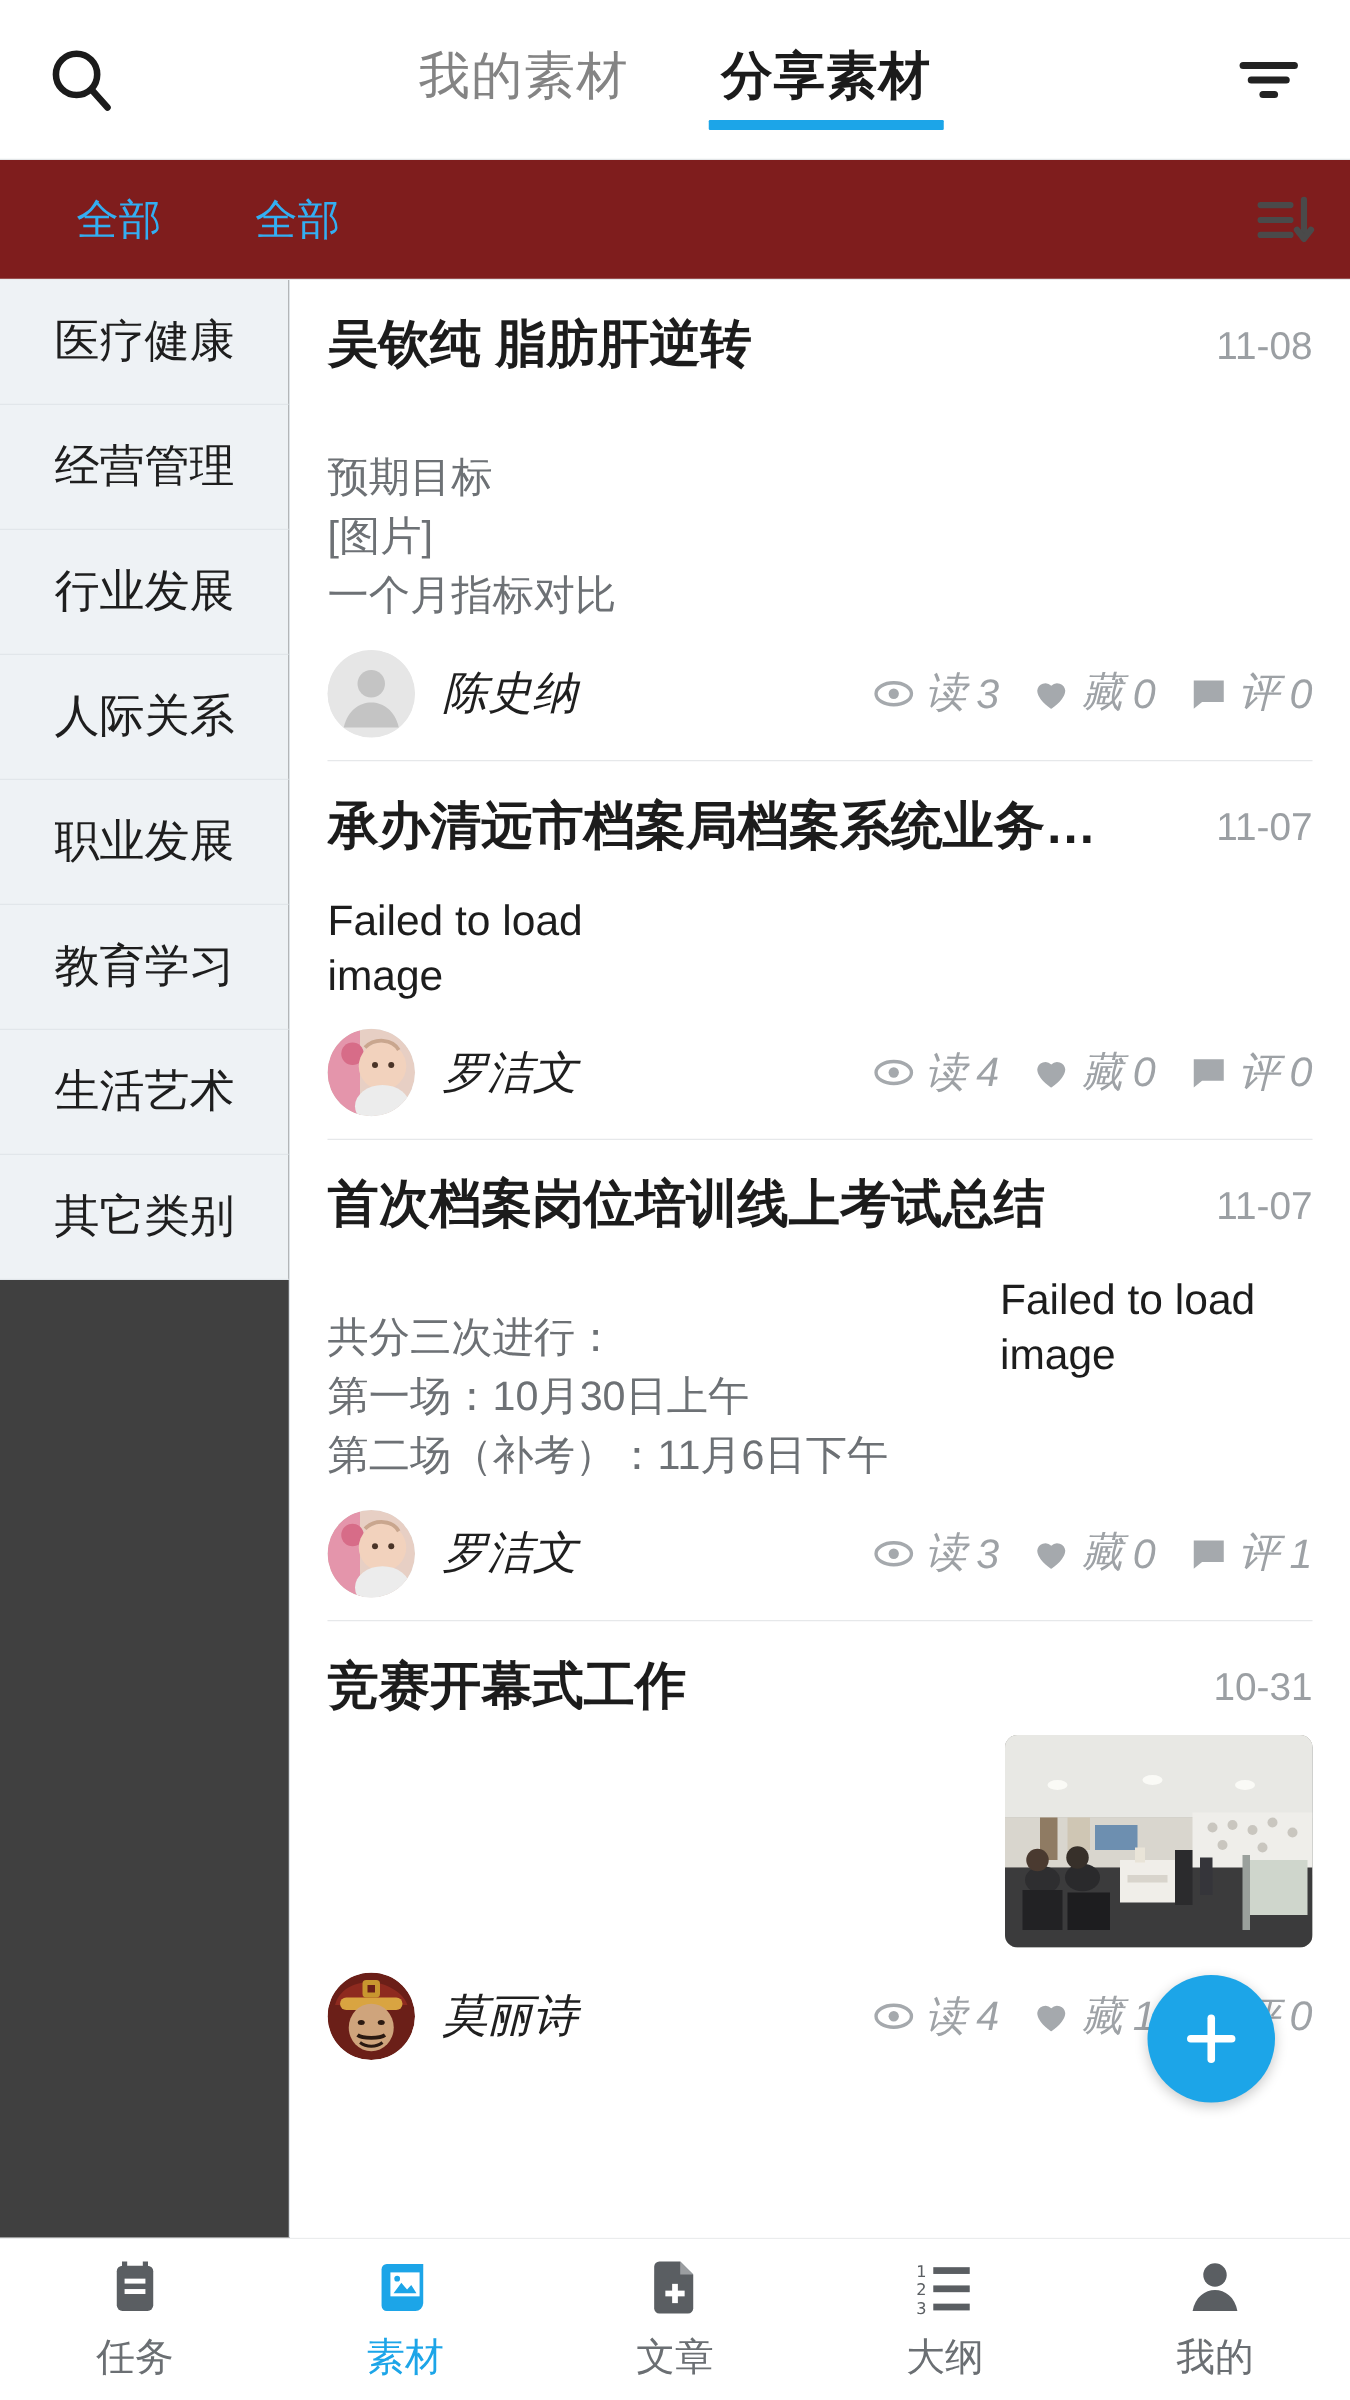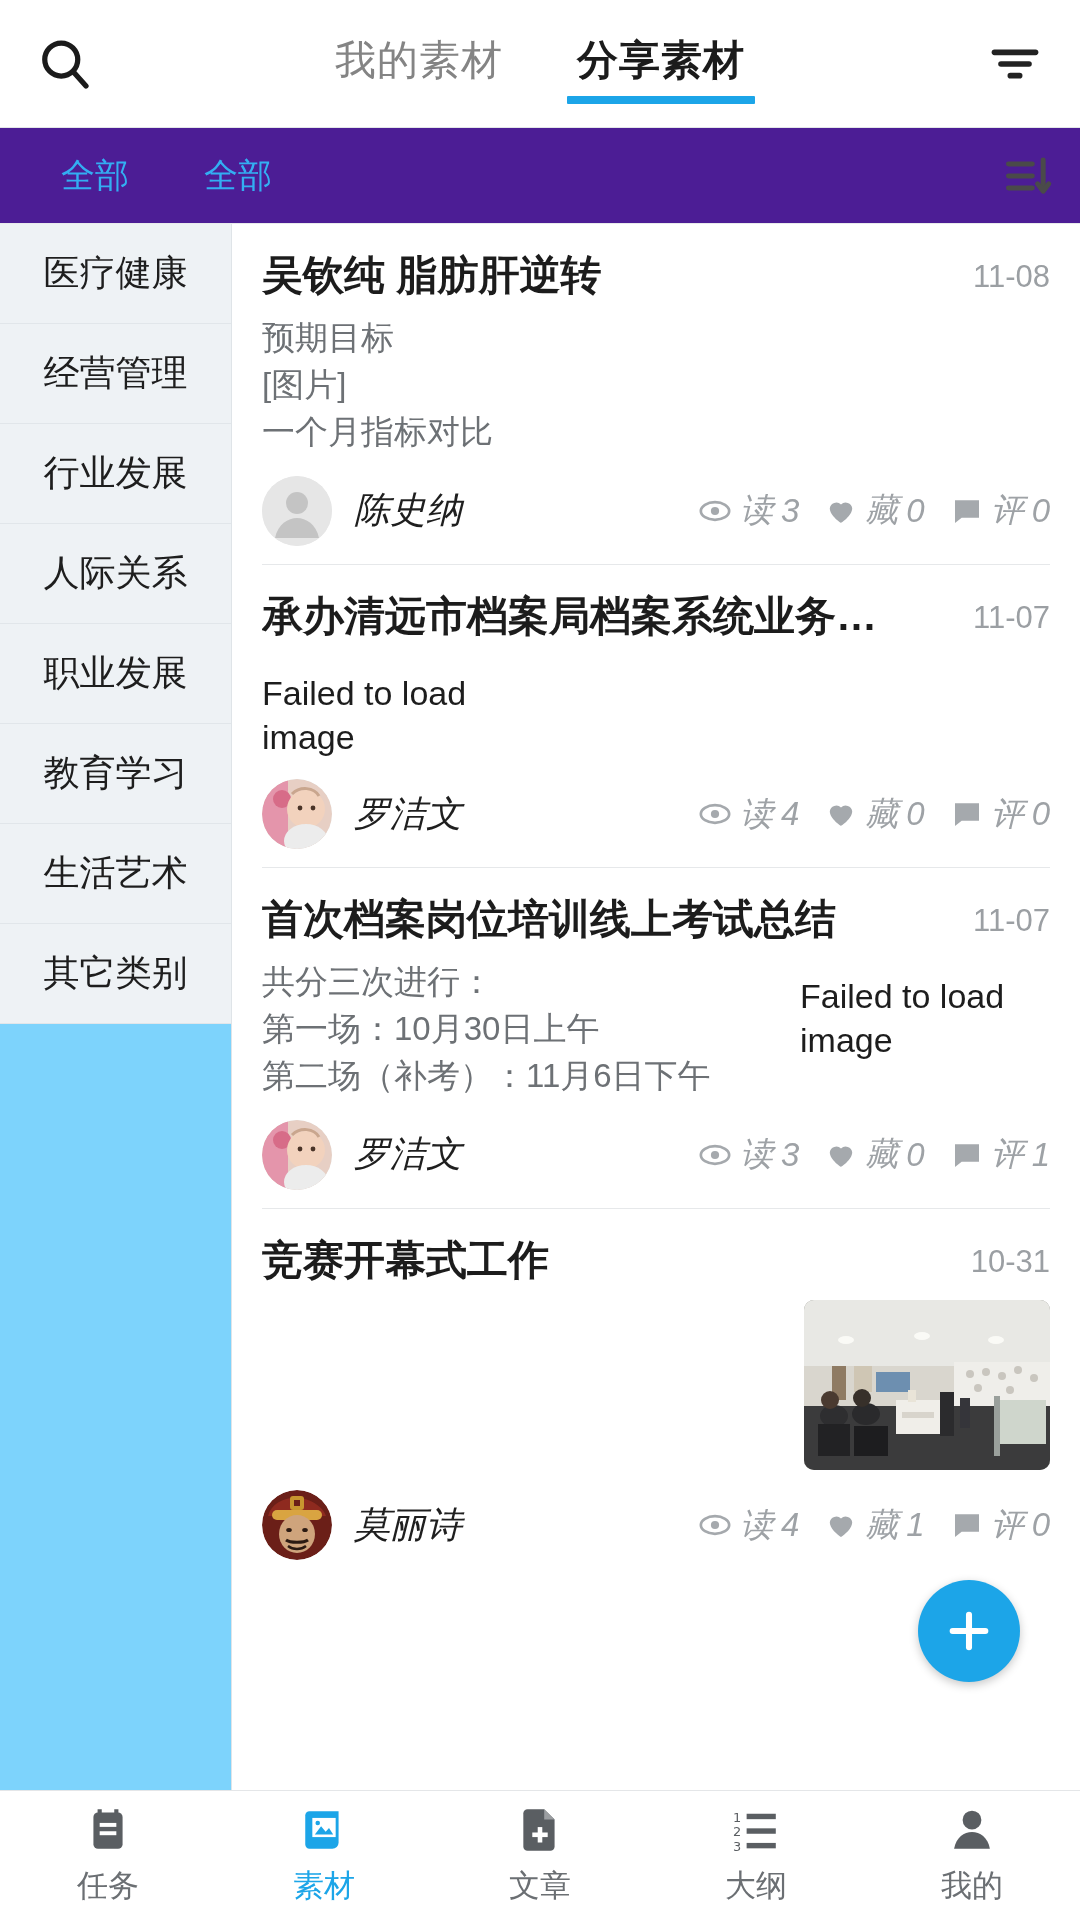--- a/index.html
+++ b/index.html
@@ -31,39 +31,39 @@
   }
   .tab.active { color: #1b1b1b; font-weight: bold; }
   .tab.active::after {
     content:""; position:absolute; left: -6px; right: -6px; bottom: 0px;
     height: 8px; background: var(--accent, #1CA5E8); border-radius: 1px;
   }
   .filter-btn { width: 130px; height: 100%; display:flex; align-items:center; justify-content:center; }
 
   
   .filterbar {
-    height: 96px; min-height:96px; background:#4c1d95;
+    height: 96px; min-height:96px; background:#7f1d1d;
     display:flex; align-items:center; position: relative;
     border-bottom: 1px solid #e8eaec;
   }
   .filter-chip {
     font-size: 34px; color: #33AEF2;
     text-align:center;
   }
   .chip-a { width: 190px; }
   .chip-b { width: 190px; text-align:left; padding-left: 14px;}
   .sort-btn { position:absolute; right: 26px; top: 50%; transform: translateY(-50%); }
 
   
   .body { flex: 1; display: flex; min-height: 0; position: relative; background:#fff; }
 
   
   .sidebar {
     width: 232px; min-width:232px;
-    background: #7dd3fc;
+    background: #404040;
     border-right: 1px solid #dfe4e8;
     overflow: hidden;
   }
   .cat-item {
     height: 100px;
     display:flex; align-items:center; justify-content:center;
     font-size: 36px; color: #1e1e1e;
     border-bottom: 1px solid #e1e6ea;
     background:#eef2f5;
   }
@@ -77,21 +77,21 @@
   }
   .card:last-child { border-bottom: none; }
   .card-head { display:flex; align-items: flex-start; justify-content: space-between; }
   .card-title {
     font-size: 41px; font-weight: bold; color:#1c1c1c; line-height: 1.25;
     flex: 1; overflow:hidden; white-space: nowrap; text-overflow: ellipsis;
   }
   .card-date { font-size: 31px; color: #9b9fa3; padding-top: 9px; white-space: nowrap; }
 
   .card-mid { display:flex; align-items: flex-start; gap: 16px; margin-top: 14px; min-height: 30px;}
-  .excerpt { flex: 1; font-size: 33px; color:#6d7175; line-height: 1.42; }
+  .excerpt { flex: 1; font-size: 33px; color:#6d7175; line-height: 1.42; margin-top: 44px; }
   .excerpt div { white-space: nowrap; overflow: hidden; text-overflow: ellipsis; }
 
   .thumb-fail {
     width: 250px; min-width:250px; font-size: 34px; color:#1d1d1d; line-height:1.28;
     padding-top: 16px;
   }
   .thumb-img {
     width: 246px; min-width: 246px; height: 170px; border-radius: 10px;
     overflow: hidden; position: relative; background:#9fa3a0;
   }

